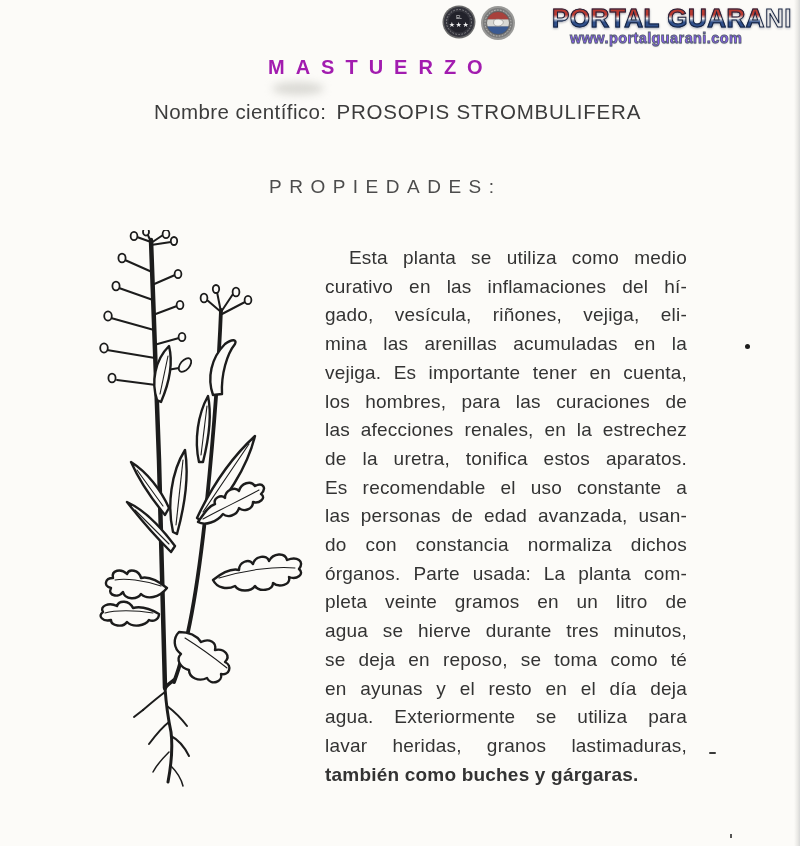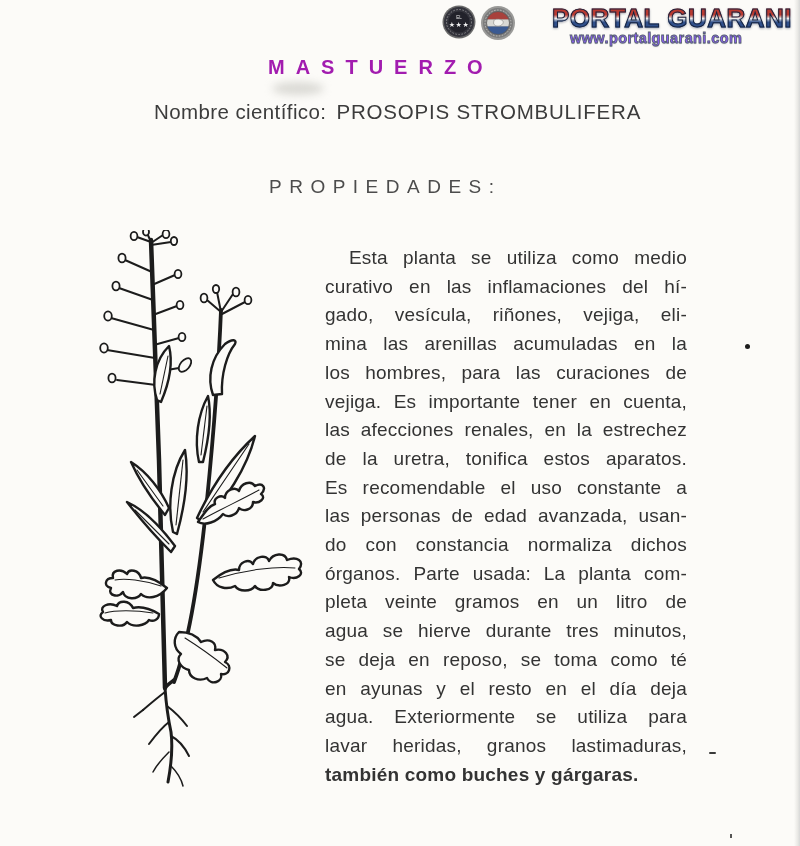--- a/index.html
+++ b/index.html
@@ -21,21 +21,21 @@
   .speck-dot { position:absolute; left:745px; top:344px; width:5px; height:5px; background:#1d1d1d; border-radius:50%; }
   .speck-dash { position:absolute; left:709px; top:752px; width:7px; height:2px; background:#3a3a3a; border-radius:1px; }
   .speck-tiny { position:absolute; left:730px; top:834px; width:2px; height:4px; background:#555; }
 
   
   .watermark { position:absolute; left:440px; top:2px; height:46px; }
   .seal { position:absolute; top:3px; }
   .seal-1 { left:2px; }
   .seal-2 { left:40px; }
   .brand {
-    position:absolute; left:112px; top:1px; width:240px;
+    position:absolute; left:112px; top:1px; width:208px;
     font-size:26px; font-weight:700; letter-spacing:.5px; white-space:nowrap;
     background:linear-gradient(180deg,#b93a31 0%,#b93a31 38%,#ececec 50%,#2f4f8b 62%,#2f4f8b 100%);
     -webkit-background-clip:text; background-clip:text;
     -webkit-text-fill-color:transparent; color:transparent;
     -webkit-text-stroke:1px #16233f;
     filter:drop-shadow(0 1px 1px rgba(20,30,60,.35));
   }
   .brand-url {
     position:absolute; left:130px; top:28px; white-space:nowrap;
     font-size:14.5px; font-weight:700; letter-spacing:.4px;
@@ -214,22 +214,22 @@
       <path d="M74,522 C68,528 62,534 58,542"></path>
       <path d="M76,536 C82,542 86,548 88,556"></path>
     </g>
   </svg>
 
   <div class="body-text">
       <div class="bodyline">Esta planta se utiliza como medio</div>
       <div class="bodyline">curativo en las inflamaciones del hí-</div>
       <div class="bodyline">gado, vesícula, riñones, vejiga, eli-</div>
       <div class="bodyline">mina las arenillas acumuladas en la</div>
+      <div class="bodyline">vejiga. Es importante tener en cuenta,</div>
       <div class="bodyline">los hombres, para las curaciones de</div>
-      <div class="bodyline">vejiga. Es importante tener en cuenta,</div>
       <div class="bodyline">las afecciones renales, en la estrechez</div>
       <div class="bodyline">de la uretra, tonifica estos aparatos.</div>
       <div class="bodyline">Es recomendable el uso constante a</div>
       <div class="bodyline">las personas de edad avanzada, usan-</div>
       <div class="bodyline">do con constancia normaliza dichos</div>
       <div class="bodyline">órganos. Parte usada: La planta com-</div>
       <div class="bodyline">pleta veinte gramos en un litro de</div>
       <div class="bodyline">agua se hierve durante tres minutos,</div>
       <div class="bodyline">se deja en reposo, se toma como té</div>
       <div class="bodyline">en ayunas y el resto en el día deja</div>

